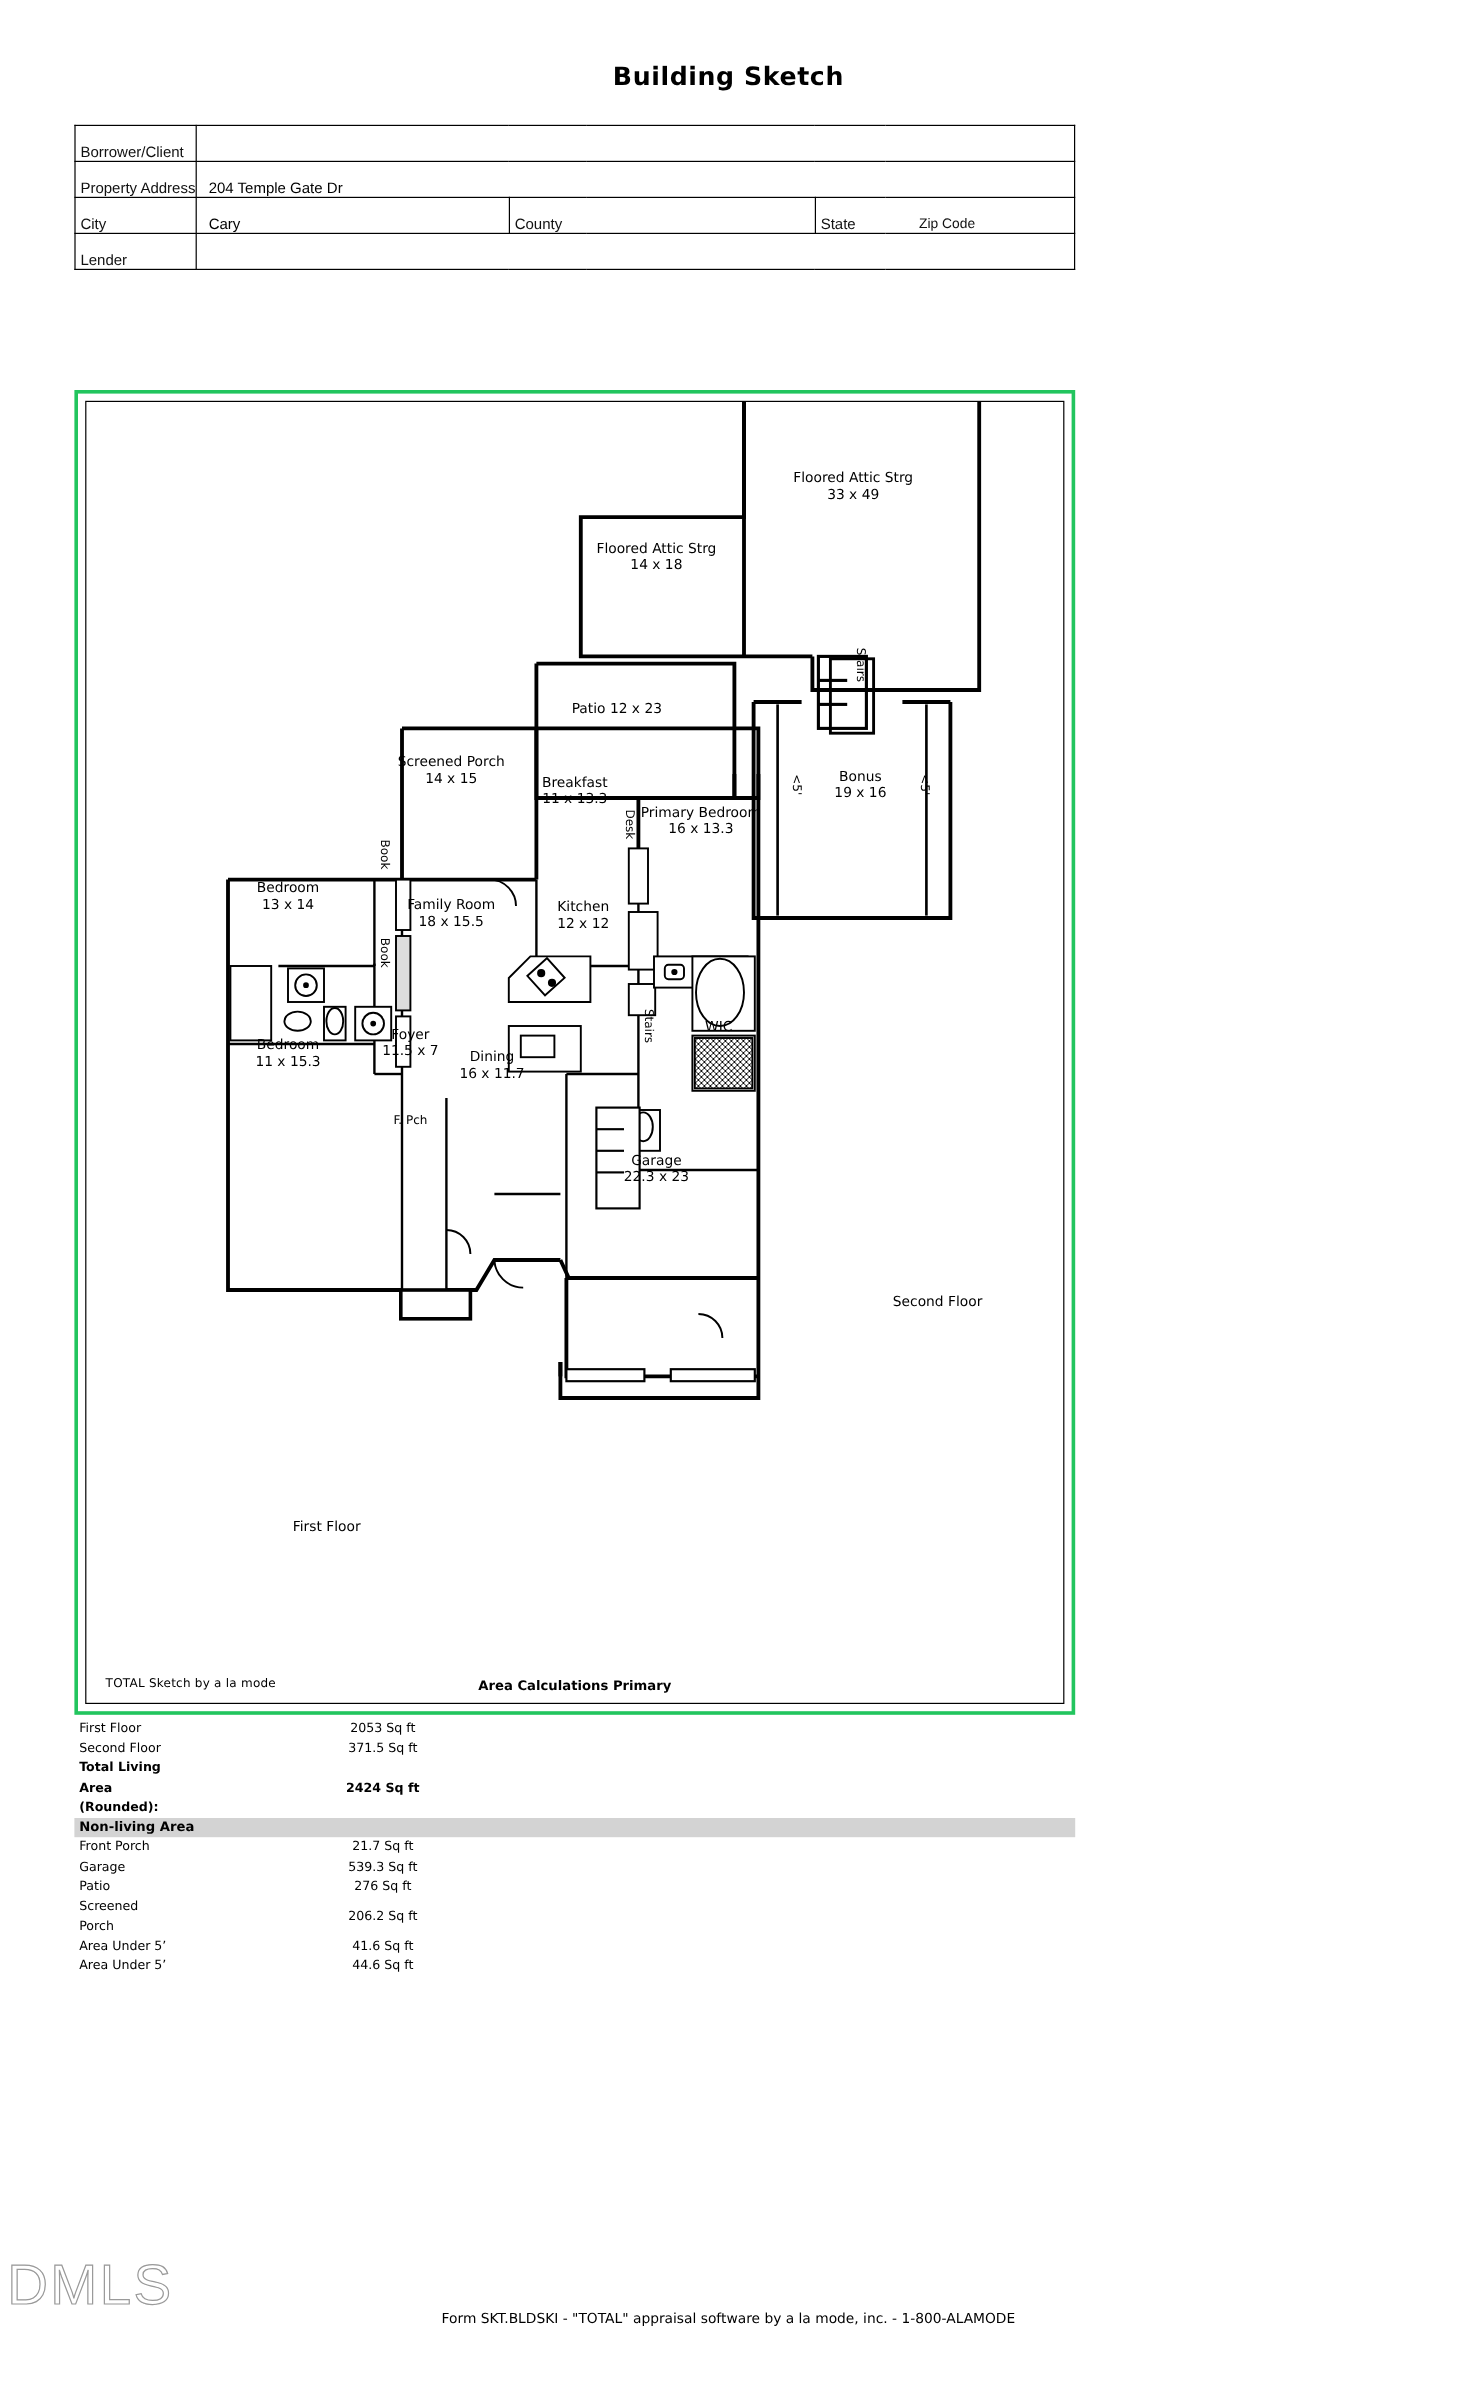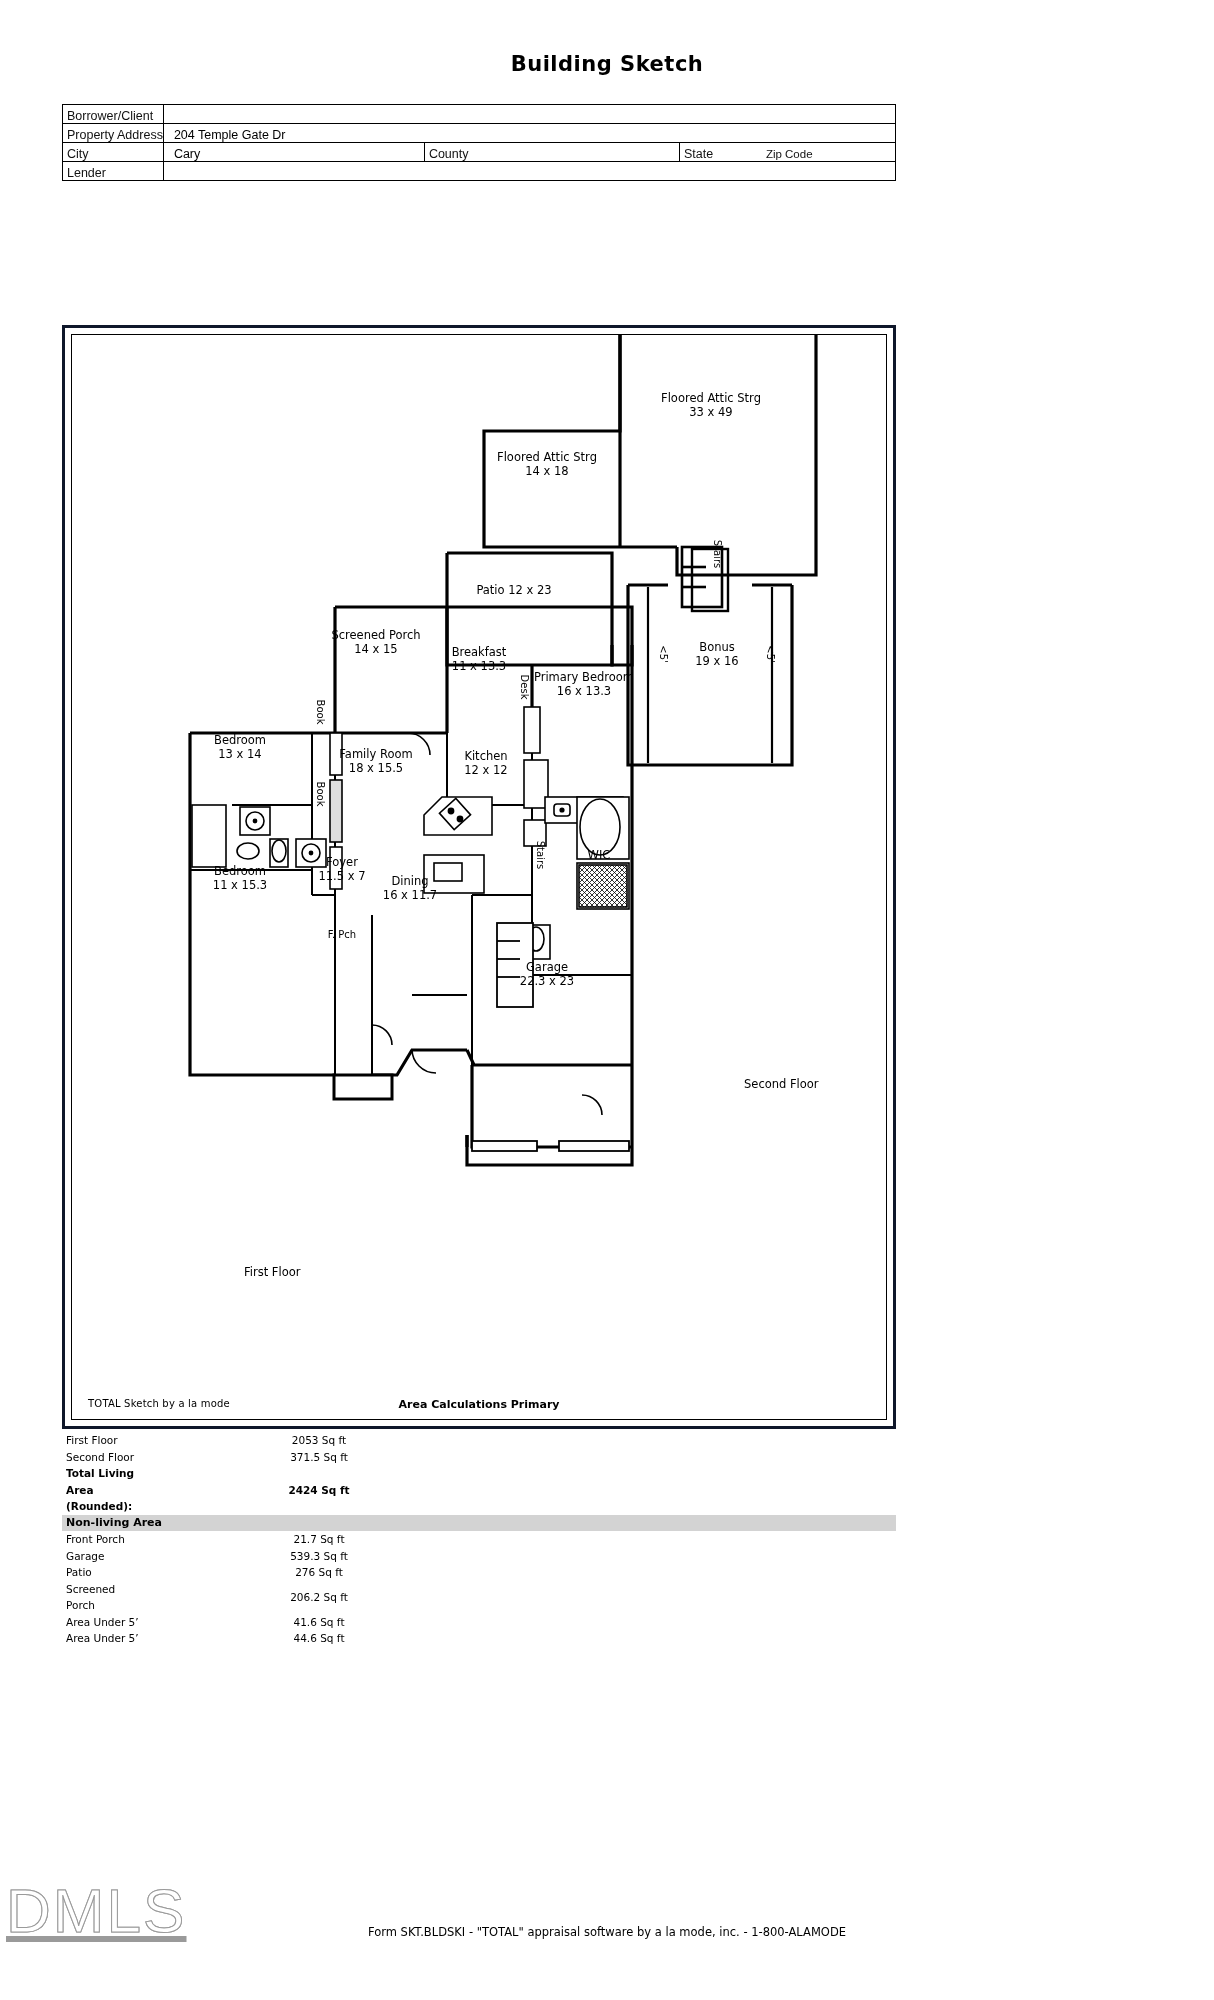--- a/index.html
+++ b/index.html
@@ -20,31 +20,31 @@
     font-weight:bold;font-size:21px;letter-spacing:.5px;
   }
 
   
   #header-table{
     position:absolute;left:62px;top:104px;width:834px;
     border:1.4px solid #000;border-collapse:collapse;
   }
   #header-table td{
     border:1px solid #000;
-    height:17px;padding:1px 0 0 4px;vertical-align:bottom;
+    height:17px;padding:12px 0 0 4px;vertical-align:bottom;
     font-size:12.5px;line-height:13px;white-space:nowrap;
   }
   .lbl{font-size:11.5px;color:#111;}
   .val{font-size:13.5px;padding-left:10px !important;}
   .hdr-row td{height:18px;}
 
   
   #sketch-frame{
     position:absolute;left:62px;top:325px;width:834px;height:1104px;
-    border:3px solid #0f172a;background:#fff;box-sizing:border-box;
+    border:3px solid #22c55e;background:#fff;box-sizing:border-box;
   }
   #sketch-inner{
     position:absolute;left:6px;top:6px;right:6px;bottom:6px;
     border:1px solid #000;box-sizing:border-box;overflow:hidden;
   }
   #plan-svg{position:absolute;left:0;top:0;}
 
   .tiny-note{
     position:absolute;left:16px;bottom:10px;
     font-size:10px;font-family:"DejaVu Sans", sans-serif;
@@ -63,26 +63,25 @@
   #area-summary table{width:100%;border-collapse:collapse;}
   #area-summary td{padding:0 4px;line-height:16.5px;height:16.5px;}
   .sec-head td{background:#d3d3d3;font-weight:bold;font-size:11px;}
   .amt{text-align:center;width:330px;padding-right:412px !important;white-space:nowrap;}
   .bold td{font-weight:bold;}
 
   
   #dmls-logo{
     position:absolute;left:6px;top:1880px;
     font-family:"Liberation Sans", sans-serif;
-    font-size:62px;letter-spacing:2px;
+    font-size:47px;letter-spacing:2px;
     color:#fff;
     -webkit-text-stroke:1px #9a9a9a;
     text-shadow:0 0 0 #888;
     line-height:1;
-    text-decoration:underline;
   }
   #footer-text{
     position:absolute;left:0;top:1925px;width:1214px;text-align:center;
     font-family:"DejaVu Sans", sans-serif;font-size:11.5px;
   }
 </style>
 </head>
 <body>
 
 <div class="page">

